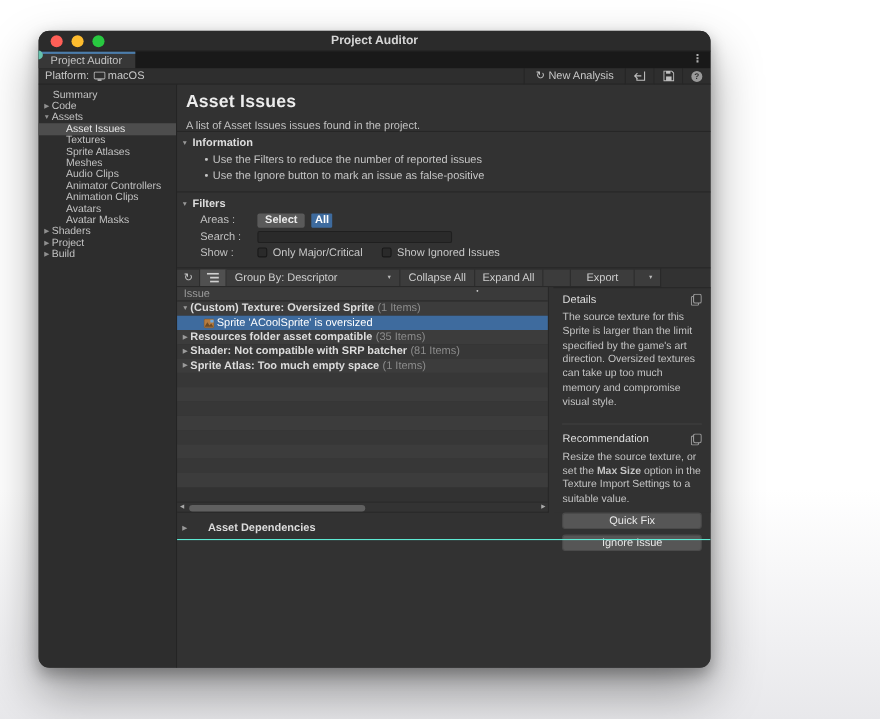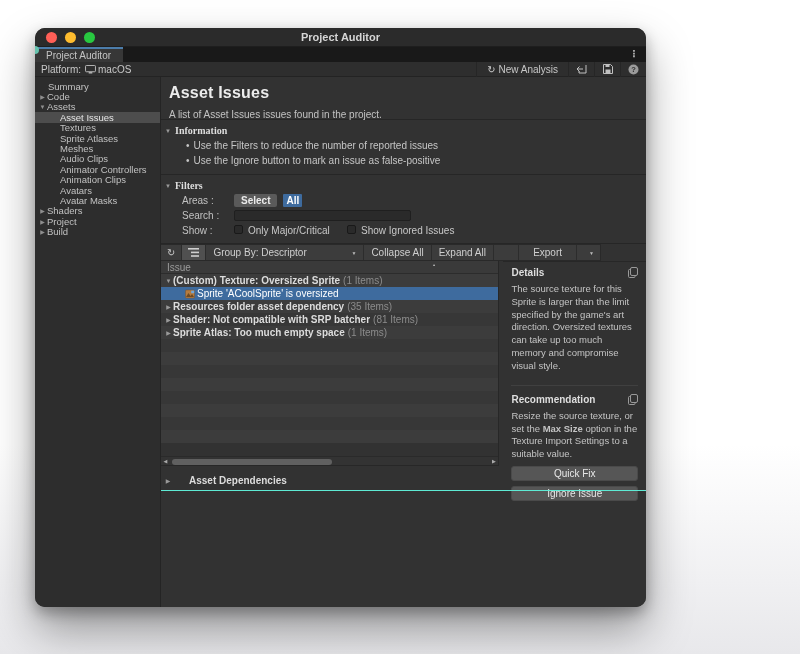--- a/index.html
+++ b/index.html
@@ -46,21 +46,21 @@
   .tree-item .arrow{ width:9px; margin-left:3px; font-size:6px; color:#8f8f8f; text-align:center; flex:0 0 auto;}
   .tree-item.lvl1{ padding-left:13px;}
   .tree-item.lvl2{ padding-left:25px;}
   .tree-item.selected{ background:#4d4d4d; color:#e6e6e6;}
   
   .main{ flex:1; display:flex; flex-direction:column; background:#323232; min-width:0;}
   .title-block{ padding:7px 0 0 8px; height:43px; border-bottom:1px solid #262626;}
   .page-title{ font-size:16px; font-weight:bold; color:#ececec; letter-spacing:.2px;}
   .page-subtitle{ margin-top:7px; font-size:10px; color:#c2c2c2;}
   .fold-section{ border-bottom:1px solid #262626; padding:5px 0 4px 3px;}
-  .fold-head{ display:flex; align-items:center; gap:3px; color:#dedede; font-weight:bold; font-size:10px;font-family:Liberation Serif, serif;}
+  .fold-head{ display:flex; align-items:center; gap:3px; color:#dedede; font-weight:bold; font-size:10px;}
   .fold-head .arrow{ font-size:6px; color:#999; width:8px; text-align:center;}
   .bullets{ margin:4px 0 2px 22px;}
   .bullet-line{ display:flex; gap:4px; margin-bottom:4px; color:#c6c6c6;}
   .filter-row{ display:flex; align-items:center; margin:3px 0 3px 18px; height:12px;}
   .filter-label{ width:52px; color:#c2c2c2;}
   .select-btn{ background:#5a5a5a; border-radius:2px; color:#eaeaea; font-weight:bold;
     padding:1px 7px; margin-right:6px; cursor:default;}
   .areas-value{ background:#3e6b9e; color:#fff; font-weight:bold; padding:1px 3px; border-radius:1px;}
   .search-input{ width:177px; height:11px; background:#2a2a2a; border:1px solid #1f1f1f;
     border-radius:2px; color:#ddd; font-size:9px; padding:0 3px; outline:none;}
@@ -95,21 +95,21 @@
   .row.child{ padding-left:24px;}
   .sprite-icon{ width:10px; height:10px; margin-right:2px; flex:0 0 auto;}
   .hscroll{ height:9px; border-top:1px solid #2a2a2a; background:#333333; display:flex; align-items:center; flex:0 0 auto;}
   .hs-arrow{ width:9px; font-size:5px; color:#aaa; text-align:center; cursor:default;}
   .hs-track{ flex:1; position:relative; height:100%;}
   .hs-thumb{ position:absolute; left:2px; top:1.5px; width:160px; height:6px; background:#606060; border-radius:3px;}
   
   .details-panel{ width:175px; margin-left:4px; background:#323232; padding:5px 8px 6px 8px;
     display:flex; flex-direction:column; border-top:1px solid #272727;}
   .panel-head{ display:flex; align-items:center; justify-content:space-between; margin-bottom:5px;}
-  .panel-title{ font-weight:bold; color:#dedede; font-size:10px;}
+  .panel-title{ font-weight:normal; color:#dedede; font-size:10px;}
   .copy-icon{ width:10px; height:11px; cursor:default;}
   .panel-text{ color:#c4c4c4; font-size:9.5px; line-height:1.35;}
   .panel-divider{ border-top:1px solid #404040; margin:12px 0 8px 0;}
   .panel-actions{ margin-top:auto;}
   .action-btn{ height:15px; background:#565656; border:1px solid #4a4a4a; border-radius:3px;
     color:#e8e8e8; display:flex; align-items:center; justify-content:center; margin-top:5px; cursor:default;}
   
   .deps-row{ display:flex; align-items:center; gap:17px; padding:5px 0 4px 3px; border-bottom:1px solid #5eead4;
     font-weight:bold; color:#dcdcdc;}
   .deps-row .arrow{ font-size:6px; color:#999; width:8px; text-align:center;}
@@ -322,21 +322,21 @@
             <div class="row child selected">
               <svg class="sprite-icon" viewBox="0 0 10 10">
                 <rect x="0.5" y="1" width="9" height="8" rx="1" fill="#b57b3f" stroke="#7a5228" stroke-width="0.5"></rect>
                 <path d="M1 8 L3.5 4 L5.5 7 L7 5 L9 8 Z" fill="#6e4a22"></path>
                 <rect x="6.2" y="1.6" width="3" height="2.6" fill="#6fa8dc"></rect>
               </svg>
               <span>Sprite 'ACoolSprite' is oversized</span>
             </div>
             <div class="row">
               <span class="g-arrow">▶</span>
-              <span class="g-label">Resources folder asset dependency</span>
+              <span class="g-label">Resources folder asset compatible</span>
               <span class="g-count">(35 Items)</span>
             </div>
             <div class="row">
               <span class="g-arrow">▶</span>
               <span class="g-label">Shader: Not compatible with SRP batcher</span>
               <span class="g-count">(81 Items)</span>
             </div>
             <div class="row">
               <span class="g-arrow">▶</span>
               <span class="g-label">Sprite Atlas: Too much empty space</span>

